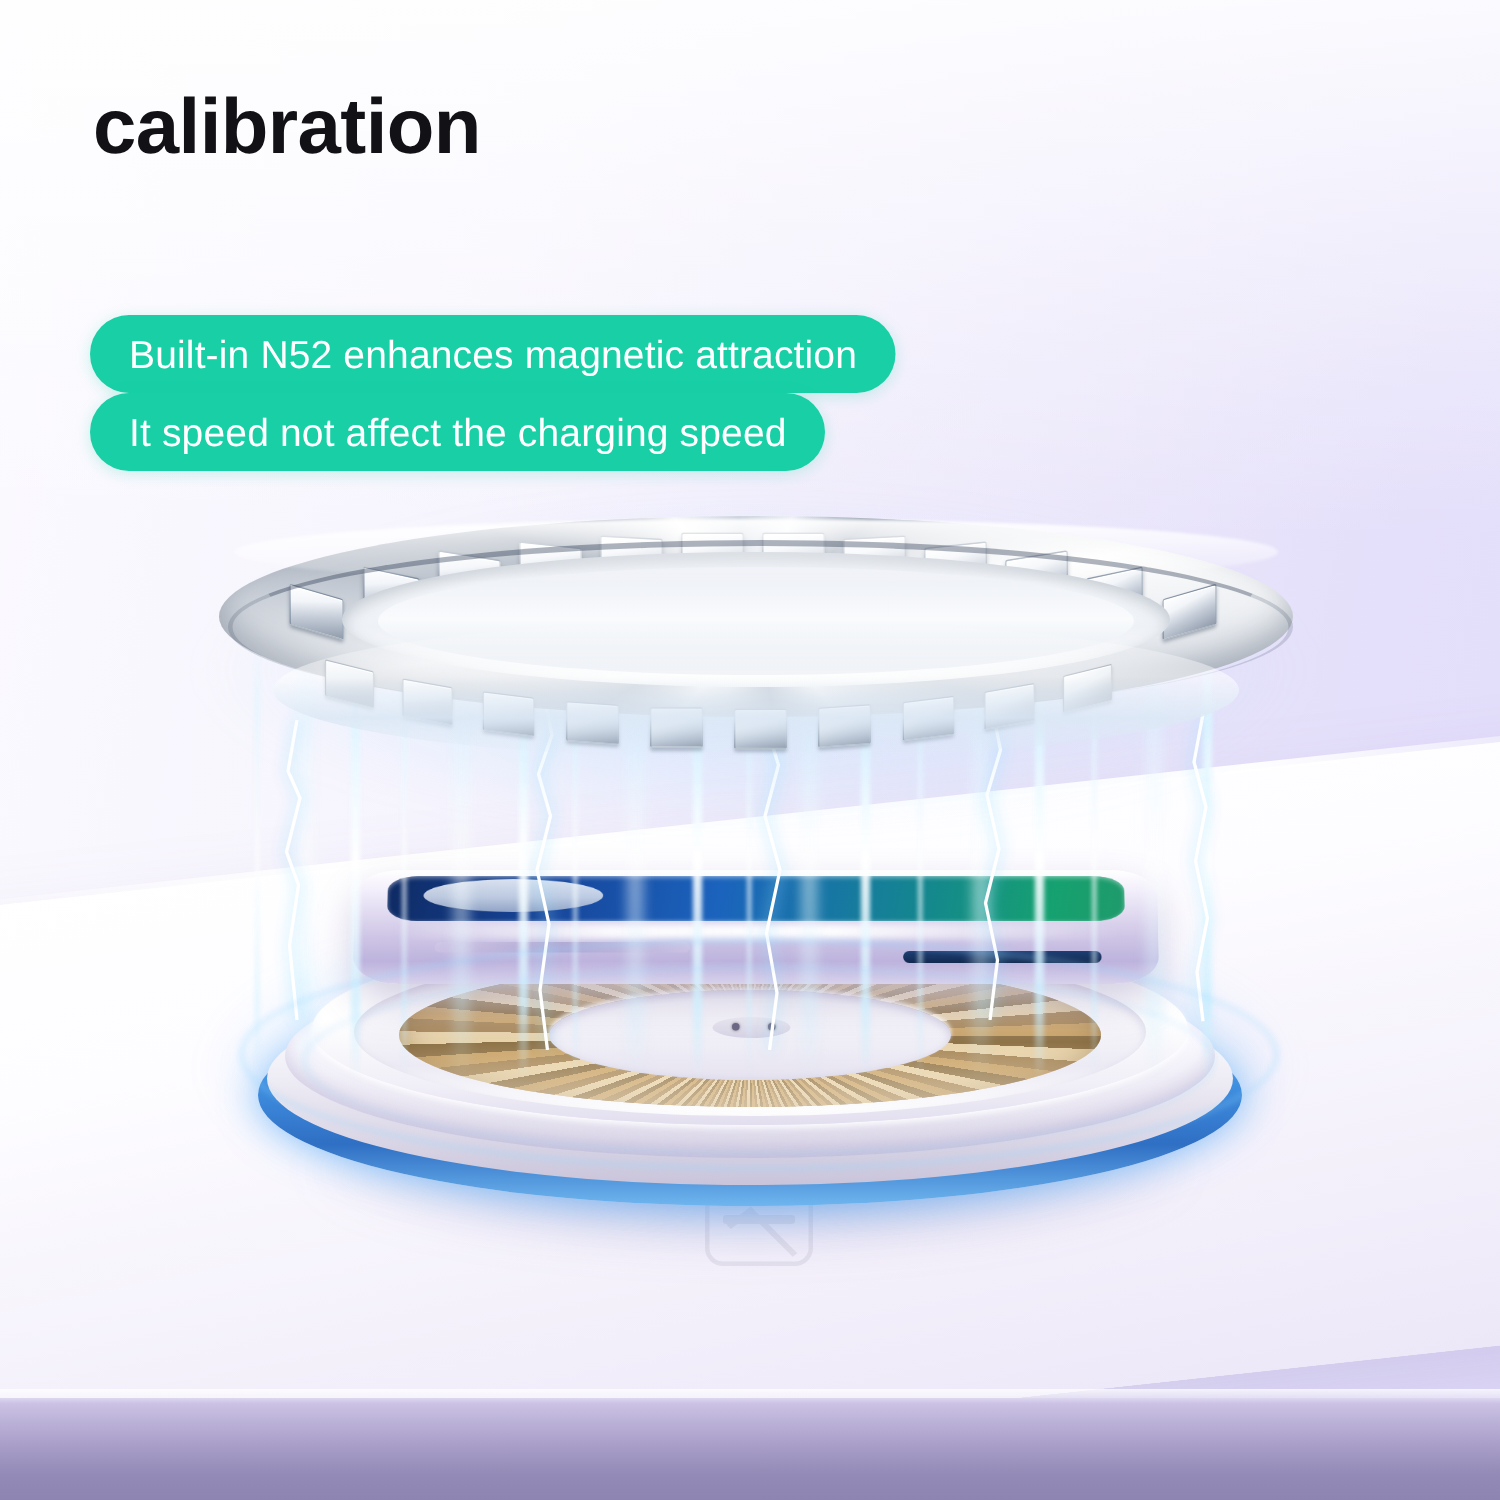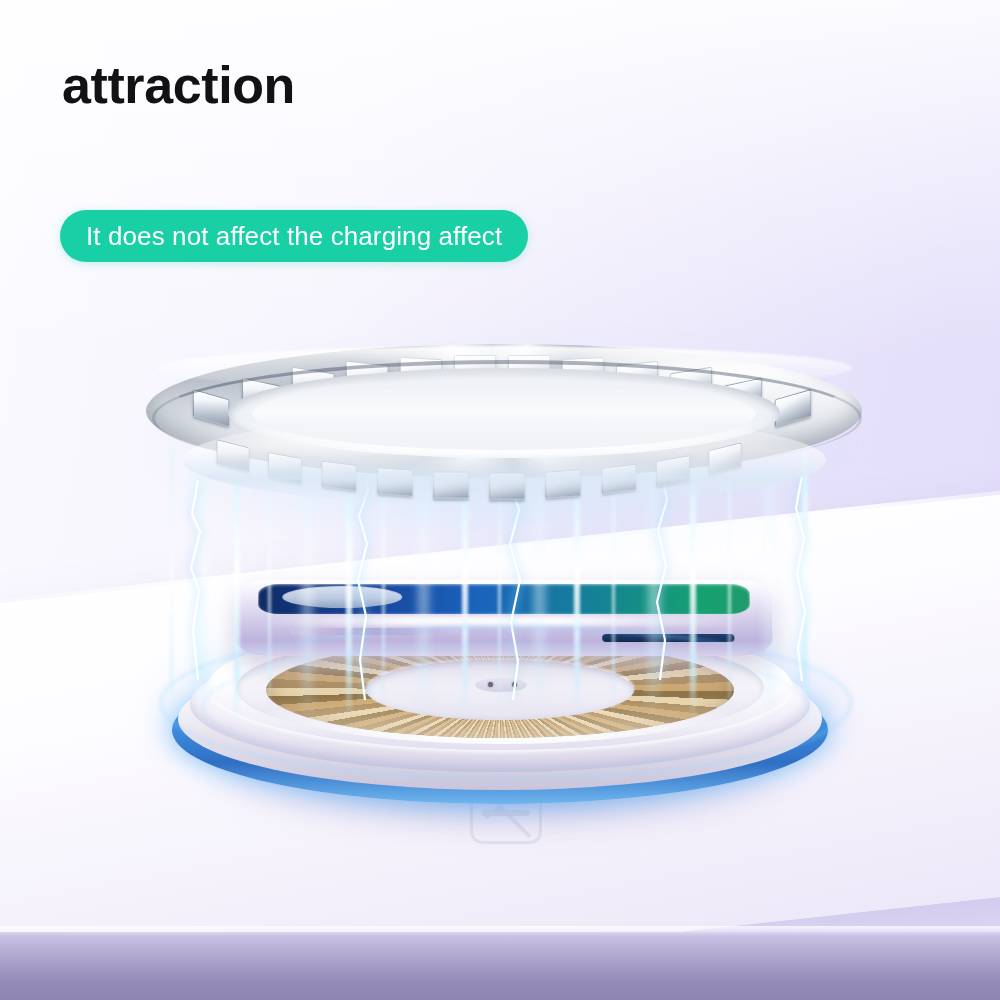--- a/index.html
+++ b/index.html
@@ -371,22 +371,25 @@
     <div class="magnet lower" style="left:340px; top:126px; transform:scale(.84);"></div>
     <div class="magnet lower" style="left:396px; top:124px; transform:skewY(-4deg)  scale(.84);"></div>
     <div class="magnet lower" style="left:452px; top:119px; transform:skewY(-7deg)  scale(.82);"></div>
     <div class="magnet lower" style="left:506px; top:111px; transform:skewY(-10deg) scale(.8);"></div>
     <div class="magnet lower" style="left:558px; top:99px;  transform:skewY(-14deg) scale(.78);"></div>
 
     <div class="ring-bottom-band"></div>
   </div>
 
   <div class="headline">
-    <div>attraction</div>
+    <div>calibration</div>
   </div>
 
   <div class="pills">
     <div class="pill-row">
-      <span class="pill">It does not affect the charging affect</span>
+      <span class="pill">Built-in N52 enhances magnetic attraction</span>
     </div>
+    <div class="pill-row">
+      <span class="pill">It speed not affect the charging speed</span>
+    </div>
   </div>
 
 </div>
 
 </body></html>

